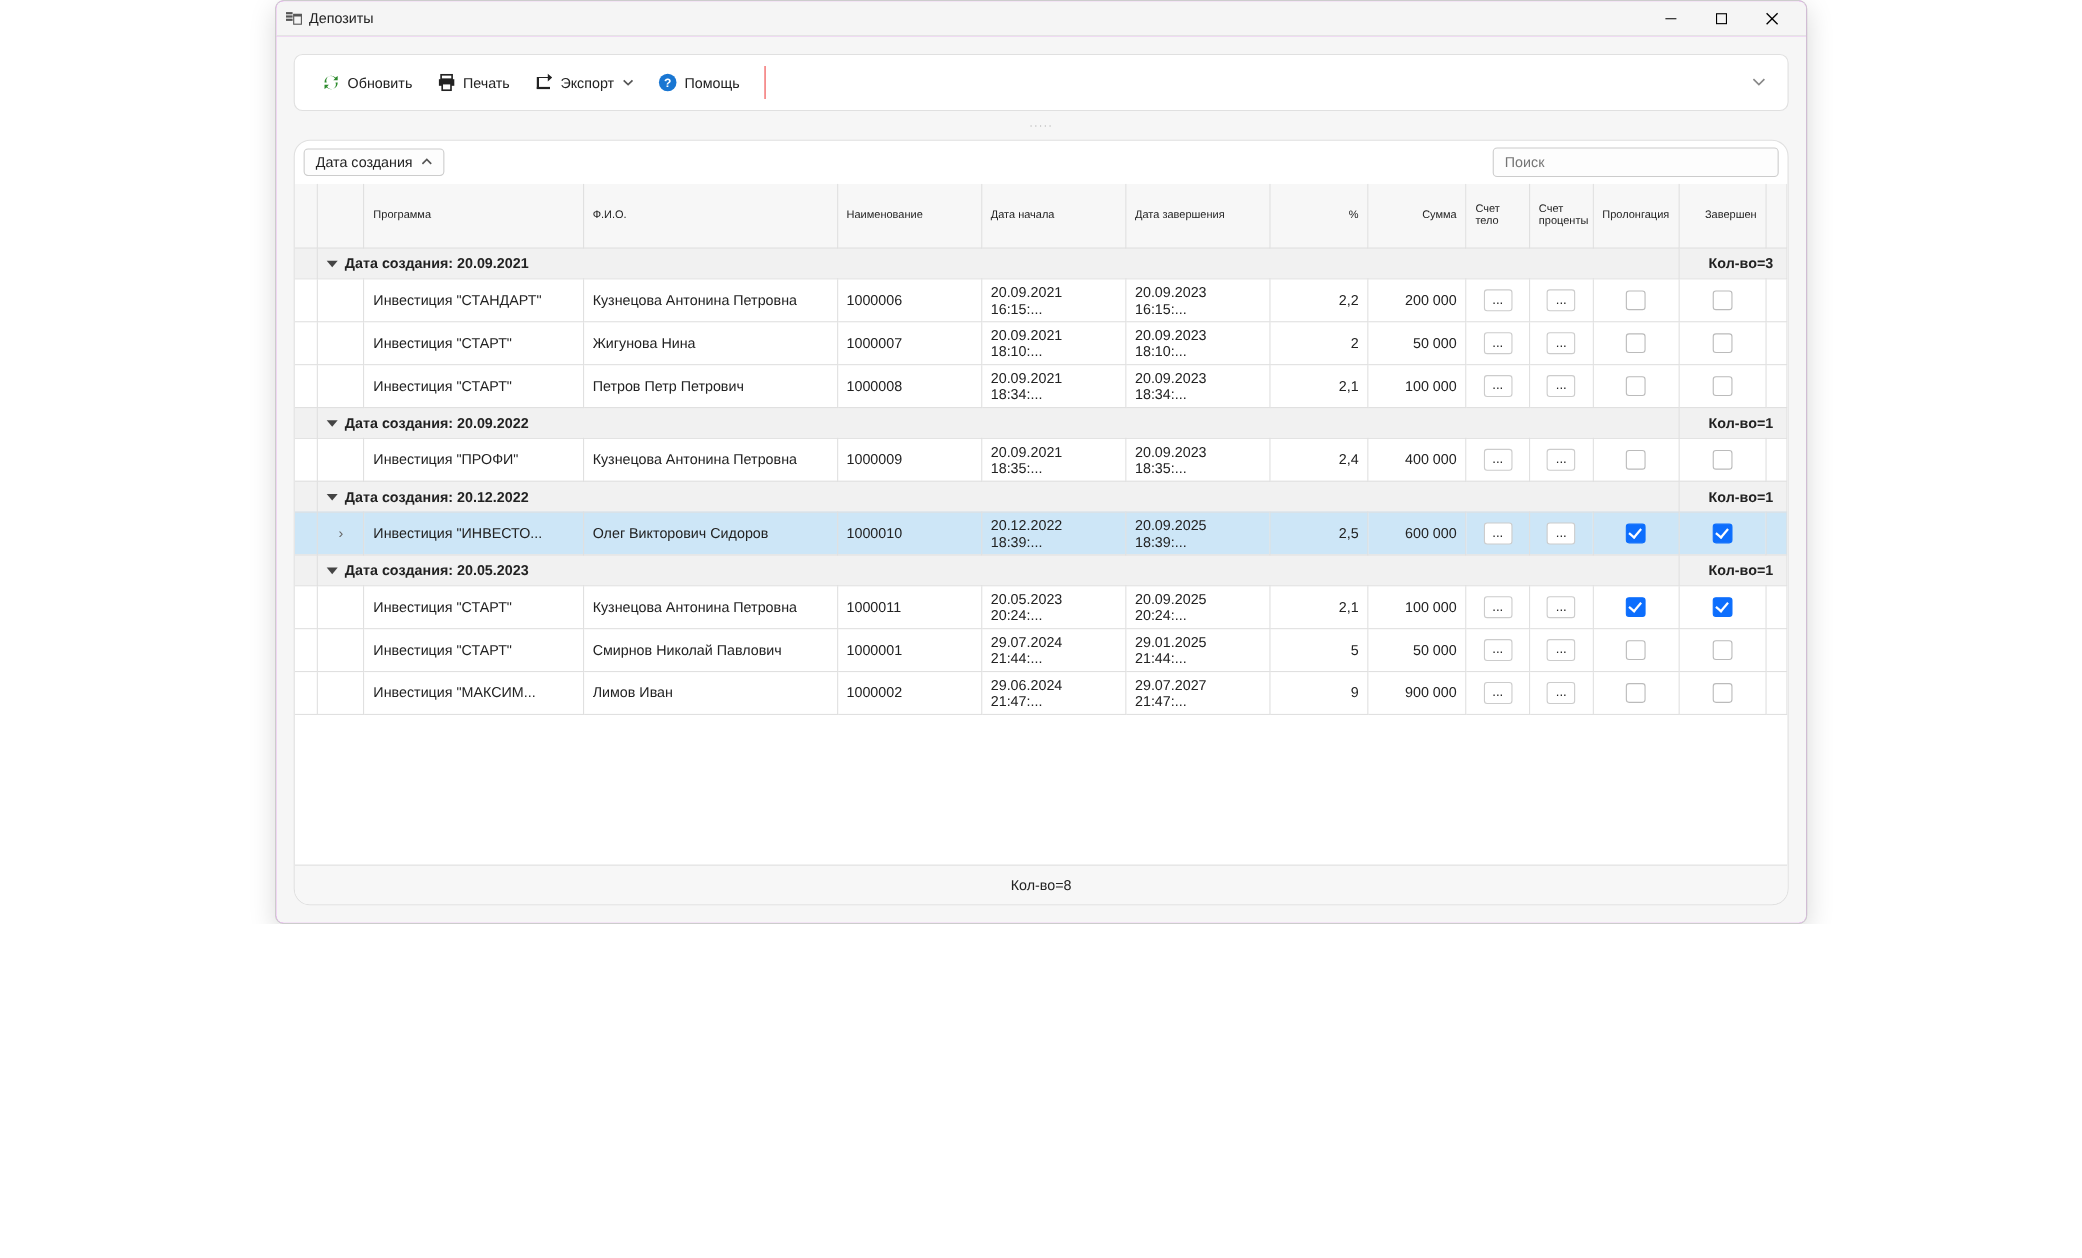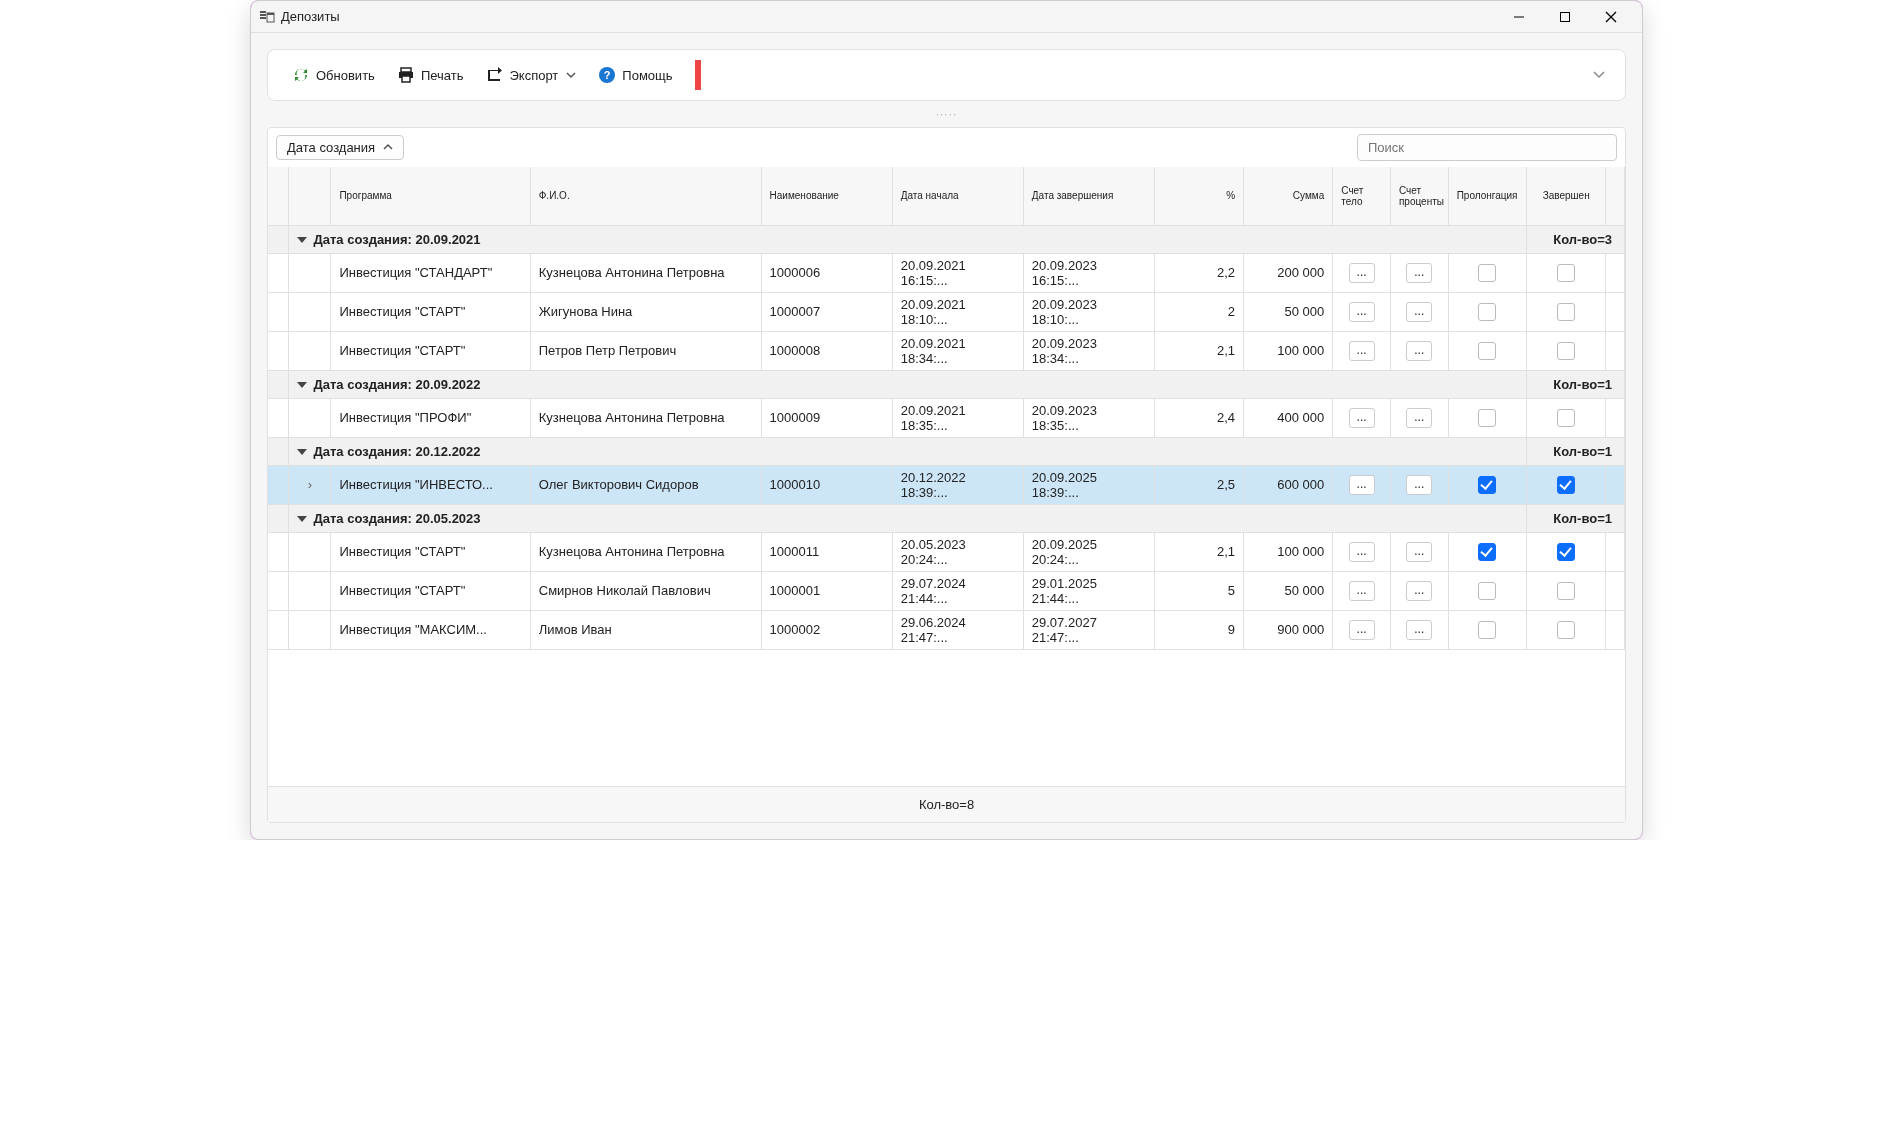--- a/index.html
+++ b/index.html
@@ -8,30 +8,30 @@
 .titlebar { height: 32px; display: flex; align-items: center; padding: 0 8px; background: #f5f5f5; border-bottom: 1px solid #e0e0e0; }
 .titlebar .app-icon { width: 16px; height: 16px; margin-right: 6px; display:flex; align-items:center; justify-content:center; }
 .titlebar .app-icon svg { width:16px; height:16px; }
 .titlebar .title { flex: 1; font-size: 13px; }
 .win-controls { display: flex; gap: 0; margin-left: auto; }
 .win-btn { width: 46px; height: 32px; display: flex; align-items: center; justify-content: center; cursor: pointer; }
 
 .content { flex: 1; padding: 16px; background: #f6f6f6; display: flex; flex-direction: column; gap: 8px; overflow: hidden; }
 
 .toolbar-panel { background: #fff; border: 1px solid #e0e0e0; border-radius: 8px; padding: 10px 14px; display: flex; align-items: center; }
-.toolbar-inner { display: flex; align-items: center; gap: 2px; border-right: 6px solid #ef4444; padding-right: 12px; }
+.toolbar-inner { display: flex; align-items: center; gap: 2px; border-right: 1px solid #ef4444; padding-right: 12px; }
 .tbtn { display: flex; align-items: center; gap: 6px; padding: 6px 10px; border-radius: 4px; cursor: pointer; }
 .tbtn .ticon { width: 18px; height: 18px; display: flex; align-items: center; justify-content: center; }
 .tbtn .ticon svg { width: 18px; height: 18px; }
 .chev { margin-left: 2px; }
 .toolbar-expand { margin-left: auto; padding: 6px; cursor: pointer; color: #666; }
 
 .splitter-dots { height: 10px; display: flex; align-items: center; justify-content: center; color: #aaa; font-size: 10px; letter-spacing: 1px; cursor: row-resize; }
 
-.grid-panel { flex: 1; background: #fff; border: 1px solid #e0e0e0; border-radius: 4px; display: flex; flex-direction: column; overflow: hidden; }
+.grid-panel { flex: 1; background: #fff; border: 1px solid #e0e0e0; border-radius: 15px; display: flex; flex-direction: column; overflow: hidden; }
 .grid-top { display: flex; align-items: center; padding: 6px 8px; gap: 8px; }
 .group-chip { border: 1px solid #ccc; border-radius: 4px; padding: 4px 10px; display: flex; align-items: center; gap: 8px; font-size: 13px; background: #fdfdfd; cursor: pointer; }
 .group-chip .chev-up { color: #555; }
 .search-wrap { margin-left: auto; }
 .search-input { width: 260px; padding: 5px 10px; border: 1px solid #ccc; border-radius: 4px; font-size: 13px; background: #fdfdfd; }
 
 .grid { flex: 1; overflow: auto; position: relative; }
 table.g { width: 100%; border-collapse: collapse; table-layout: fixed; }
 table.g th, table.g td { border-right: 1px solid #e0e0e0; border-bottom: 1px solid #e0e0e0; }
 table.g th { background: #f7f7f7; font-weight: normal; text-align: left; padding: 8px 8px; height: 58px; vertical-align: middle; font-size: 10px; }
@@ -195,21 +195,21 @@
               <th>Программа</th>
               <th>Ф.И.О.</th>
               <th>Наименование</th>
               <th>Дата начала</th>
               <th>Дата завершения</th>
               <th style="text-align:right">%</th>
               <th style="text-align:right">Сумма</th>
               <th style="text-align:left">Счет тело</th>
               <th style="text-align:left">Счет проценты</th>
               <th style="text-align:left">Пролонгация</th>
-              <th style="text-align:center">Завершен</th>
+              <th style="text-align:right">Завершен</th>
               <th></th>
             </tr>
           </thead>
           <tbody id="grid-body">
               <tr class="group-row">
                 <td></td>
                 <td colspan="11"><span class="group-caret"></span><span>Дата создания: 20.09.2021</span></td>
                 <td class="count-cell" colspan="2">Кол-во=3</td>
               </tr>
               <tr>

